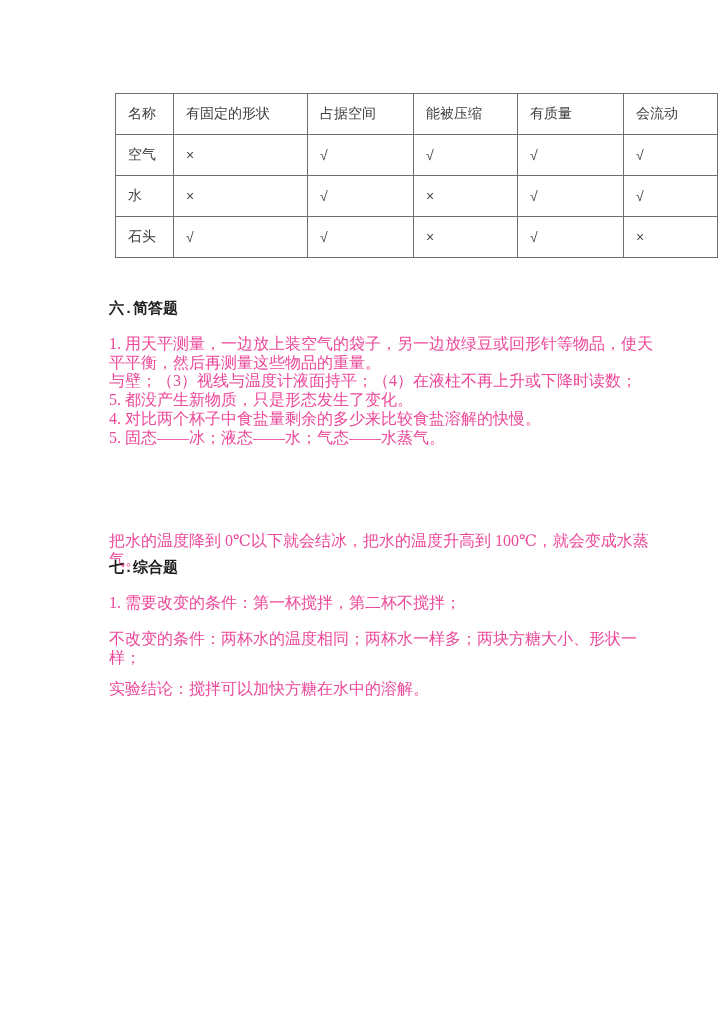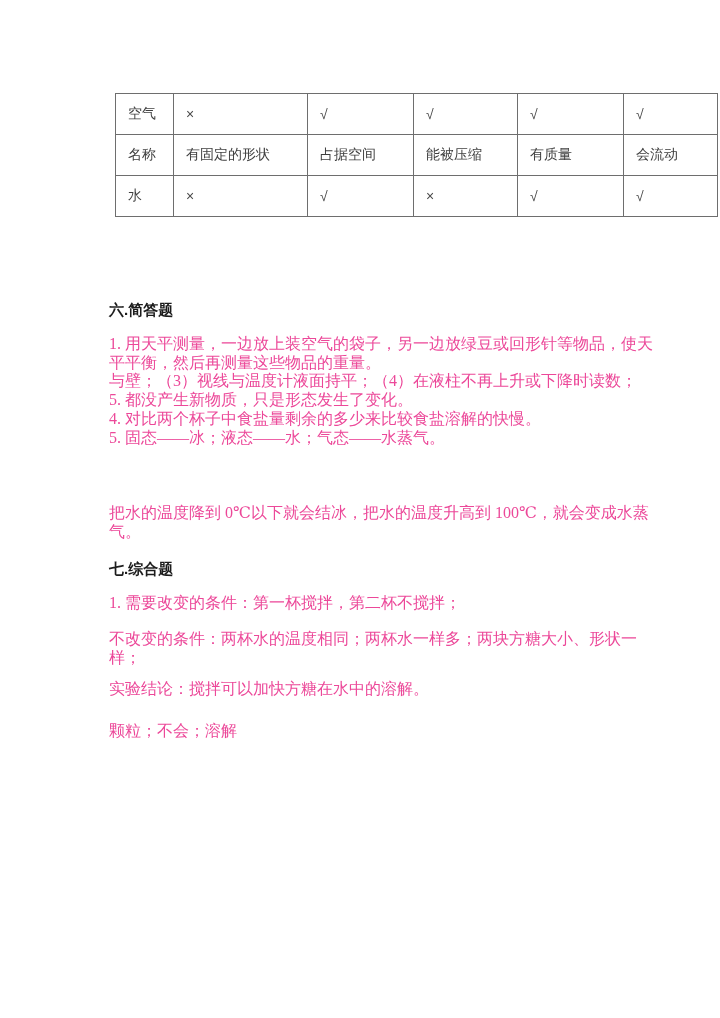--- a/index.html
+++ b/index.html
@@ -33,21 +33,21 @@
     vertical-align:middle;
     white-space:nowrap;
     overflow:hidden;
   }
   td.mark { color:#4a4a4a; font-size:14px; }
 
   
   .heading {
     position:absolute;
     left:109px;
-    font-family:Liberation Sans, sans-serif;
+    font-family:Liberation Mono, monospace;
     font-weight:bold;
     font-size:15px;
     line-height:20px;
     color:#1c1c1c;
   }
   .txt {
     position:absolute;
     left:109px;
     font-size:16px;
     line-height:18.7px;
@@ -64,74 +64,81 @@
     <colgroup>
       <col style="width:58px">
         <col style="width:134px">
         <col style="width:106px">
       <col style="width:104px">
         <col style="width:106px">
         <col style="width:94px">
     </colgroup>
     <tbody>
       <tr>
+        <td>名称</td>
+        <td>有固定的形状</td>
+        <td>占据空间</td>
+        <td>能被压缩</td>
+        <td>有质量</td>
+        <td>会流动</td>
+      </tr>
+      <tr>
         <td>空气</td>
         <td class="mark">×</td>
         <td class="mark">√</td>
         <td class="mark">√</td>
         <td class="mark">√</td>
         <td class="mark">√</td>
       </tr>
       <tr>
-        <td>名称</td>
-        <td>有固定的形状</td>
-        <td>占据空间</td>
-        <td>能被压缩</td>
-        <td>有质量</td>
-        <td>会流动</td>
-      </tr>
-      <tr>
         <td>水</td>
         <td class="mark">×</td>
         <td class="mark">√</td>
         <td class="mark">×</td>
         <td class="mark">√</td>
         <td class="mark">√</td>
+      </tr>
+      <tr>
+        <td>石头</td>
+        <td class="mark">√</td>
+        <td class="mark">√</td>
+        <td class="mark">×</td>
+        <td class="mark">√</td>
+        <td class="mark">×</td>
       </tr>
     </tbody>
   </table>
 
   <div class="heading" style="top:300px">六.简答题</div>
 
   <div class="txt" style="top:335px">
     <div class="line">1. 用天平测量，一边放上装空气的袋子，另一边放绿豆或回形针等物品，使天</div>
     <div class="line">平平衡，然后再测量这些物品的重量。</div>
     <div class="line">与壁；（3）视线与温度计液面持平；（4）在液柱不再上升或下降时读数；</div>
     <div class="line">5. 都没产生新物质，只是形态发生了变化。</div>
     <div class="line">4. 对比两个杯子中食盐量剩余的多少来比较食盐溶解的快慢。</div>
     <div class="line">5. 固态——冰；液态——水；气态——水蒸气。</div>
   </div>
 
-  <div class="txt" style="top:504px">
+  <div class="txt" style="top:532px">
     <div class="line">把水的温度降到 0℃以下就会结冰，把水的温度升高到 100℃，就会变成水蒸</div>
     <div class="line">气。</div>
   </div>
 
   <div class="heading" style="top:559px">七.综合题</div>
 
   <div class="txt" style="top:594px">
     <div class="line">1. 需要改变的条件：第一杯搅拌，第二杯不搅拌；</div>
   </div>
 
   <div class="txt" style="top:630px">
     <div class="line">不改变的条件：两杯水的温度相同；两杯水一样多；两块方糖大小、形状一</div>
     <div class="line">样；</div>
   </div>
 
   <div class="txt" style="top:680px">
     <div class="line">实验结论：搅拌可以加快方糖在水中的溶解。</div>
   </div>
 
   <div class="txt" style="top:722px">
-    <div class="line">颗粒；不会；溶解</div>
   </div>
 
 </div>
 
 </body></html>

